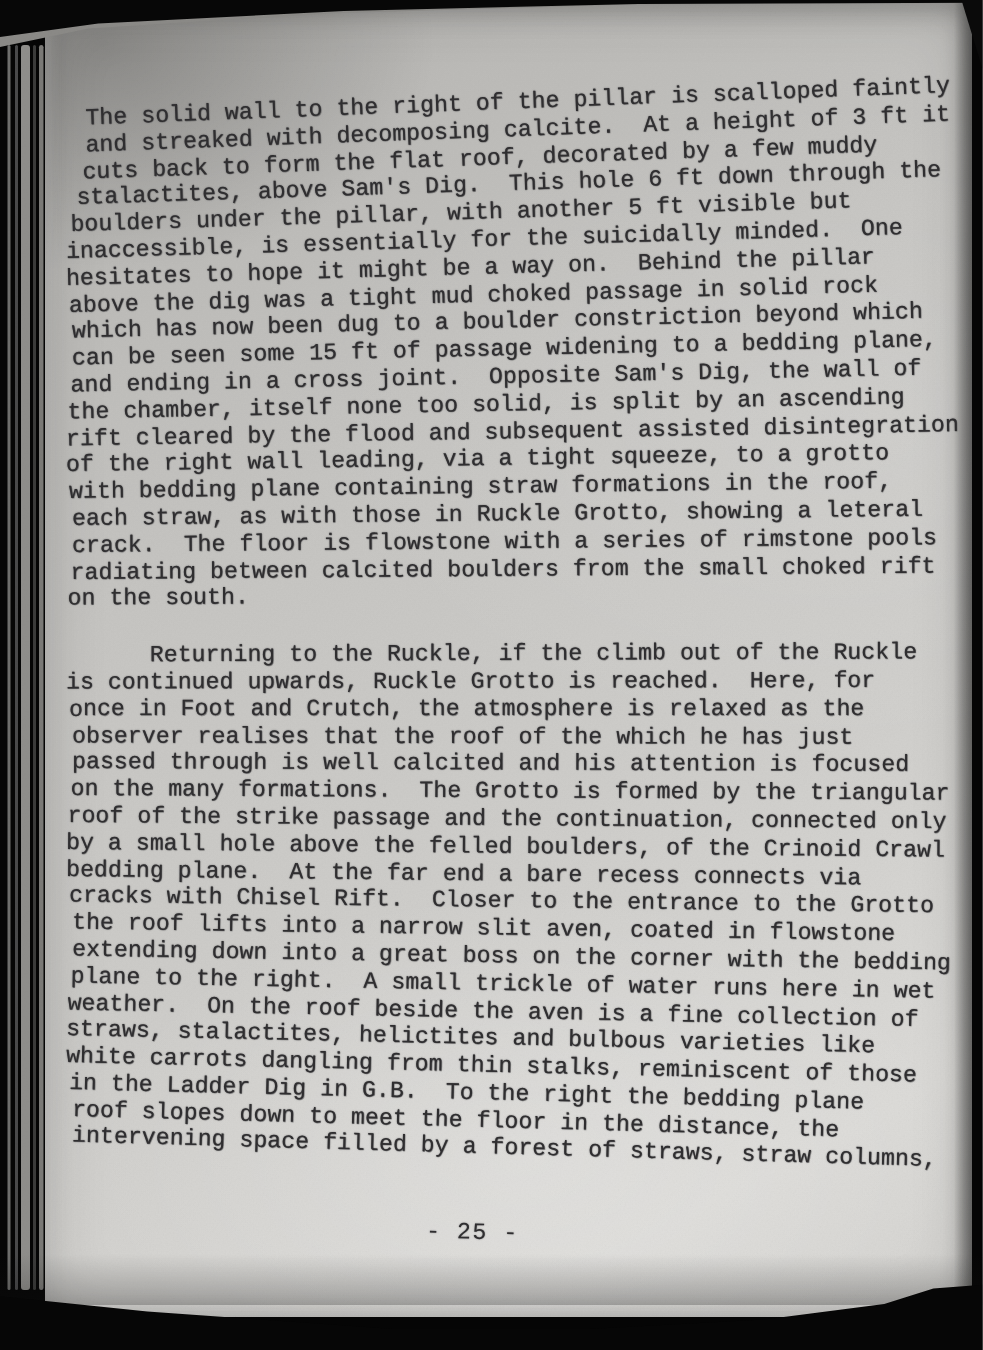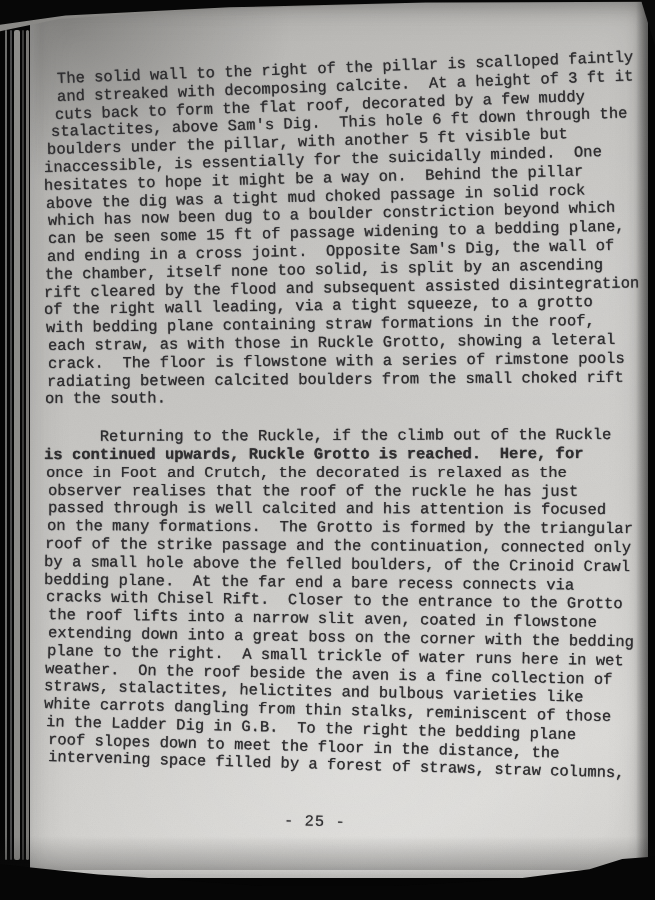--- a/index.html
+++ b/index.html
@@ -121,23 +121,23 @@
         <div class="line" style="transform: rotate(-0.93deg); margin-left: -2.2px;">rift cleared by the flood and subsequent assisted disintegration</div>
         <div class="line" style="transform: rotate(-0.82deg); margin-left: -1.7px;">of the right wall leading, via a tight squeeze, to a grotto</div>
         <div class="line" style="transform: rotate(-0.72deg); margin-left: 0.1px;">with bedding plane containing straw formations in the roof,</div>
         <div class="line" style="transform: rotate(-0.62deg); margin-left: 1.8px;">each straw, as with those in Ruckle Grotto, showing a leteral</div>
         <div class="line" style="transform: rotate(-0.52deg); margin-left: 2.1px;">crack.  The floor is flowstone with a series of rimstone pools</div>
         <div class="line" style="transform: rotate(-0.42deg); margin-left: 0.9px;">radiating between calcited boulders from the small choked rift</div>
         <div class="line" style="transform: rotate(-0.31deg); margin-left: -1px;">on the south.</div>
       </div>
     <div class="para2">
         <div class="line" style="transform: rotate(-0.21deg); margin-left: -2.2px;">      Returning to the Ruckle, if the climb out of the Ruckle</div>
-        <div class="line" style="transform: rotate(-0.11deg); margin-left: -1.7px; font-weight: bold;">is continued upwards, Ruckle Grotto is reached.  Here, for</div>
-        <div class="line" style="transform: rotate(-0.01deg); margin-left: 0.1px;">once in Foot and Crutch, the decorated is relaxed as the</div>
-        <div class="line" style="transform: rotate(0.09deg); margin-left: 1.8px;">observer realises that the roof of the ruckle he has just</div>
+        <div class="line" style="transform: rotate(-0.11deg); margin-left: -1.7px;">is continued upwards, Ruckle Grotto is reached.  Here, for</div>
+        <div class="line" style="transform: rotate(-0.01deg); margin-left: 0.1px;">once in Foot and Crutch, the atmosphere is relaxed as the</div>
+        <div class="line" style="transform: rotate(0.09deg); margin-left: 1.8px;">observer realises that the roof of the which he has just</div>
         <div class="line" style="transform: rotate(0.2deg); margin-left: 2.1px;">passed through is well calcited and his attention is focused</div>
         <div class="line" style="transform: rotate(0.3deg); margin-left: 0.8px;">on the many formations.  The Grotto is formed by the triangular</div>
         <div class="line" style="transform: rotate(0.4deg); margin-left: -1.1px;">roof of the strike passage and the continuation, connected only</div>
         <div class="line" style="transform: rotate(0.5deg); margin-left: -2.2px;">by a small hole above the felled boulders, of the Crinoid Crawl</div>
         <div class="line" style="transform: rotate(0.6deg); margin-left: -1.6px;">bedding plane.  At the far end a bare recess connects via</div>
         <div class="line" style="transform: rotate(0.71deg); margin-left: 0.1px;">cracks with Chisel Rift.  Closer to the entrance to the Grotto</div>
         <div class="line" style="transform: rotate(0.81deg); margin-left: 1.8px;">the roof lifts into a narrow slit aven, coated in flowstone</div>
         <div class="line" style="transform: rotate(0.91deg); margin-left: 2.1px;">extending down into a great boss on the corner with the bedding</div>
         <div class="line" style="transform: rotate(1.01deg); margin-left: 0.8px;">plane to the right.  A small trickle of water runs here in wet</div>
         <div class="line" style="transform: rotate(1.11deg); margin-left: -1.1px;">weather.  On the roof beside the aven is a fine collection of</div>

